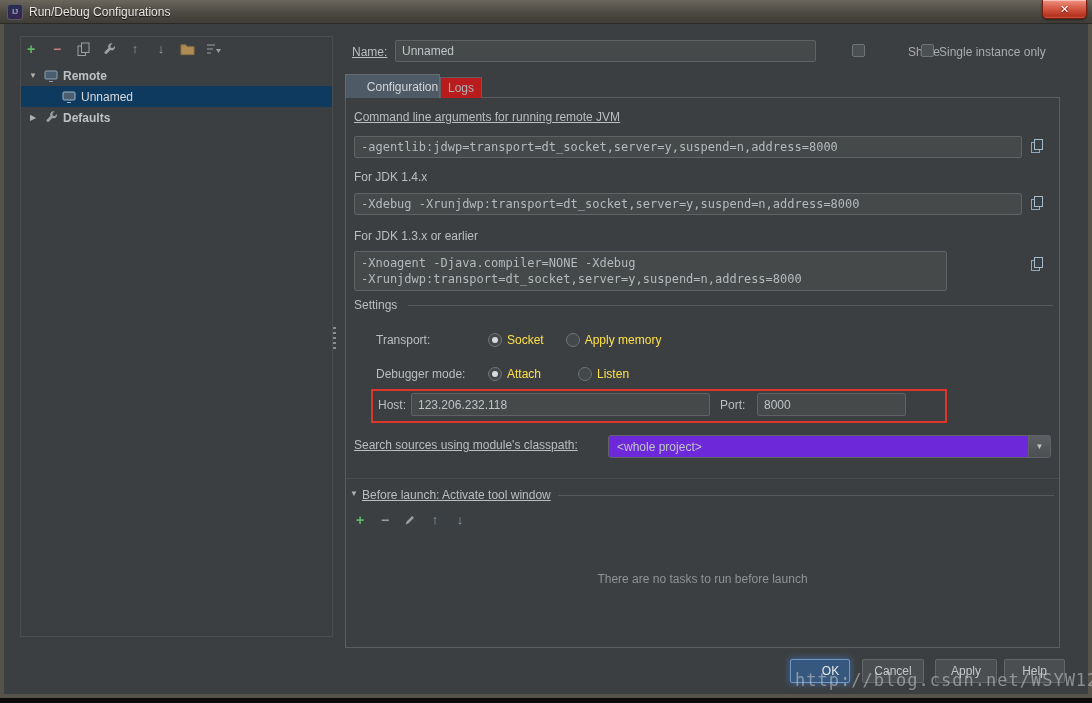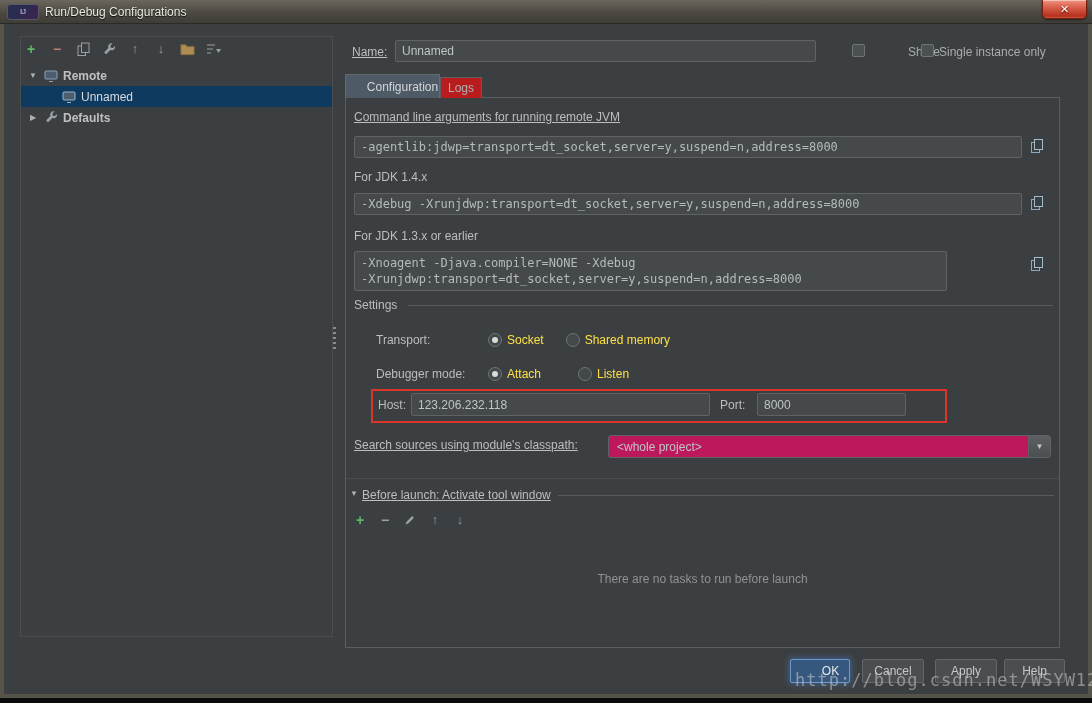--- a/index.html
+++ b/index.html
@@ -13,21 +13,21 @@
   .stage { position:absolute; inset:0; }
 
   
   .titlebar {
     position:absolute; left:0; top:0; width:1092px; height:24px;
     background:linear-gradient(#6b675d,#4c4942 55%,#3f3d37);
     border-bottom:1px solid #2c2a26;
     display:flex; align-items:center; gap:6px; padding-left:7px;
   }
   .app-icon {
-    width:32px; height:16px; border-radius:3px; background:#14151a;
+    width:16px; height:16px; border-radius:3px; background:#14151a;
     border:1px solid #5a5a66; color:#cfd4ff; font-size:8px; font-weight:normal;
     display:flex; align-items:center; justify-content:center;
     background:linear-gradient(135deg,#23304f,#3c2450);
   }
   .title-text { color:#e9e7e1; text-shadow:0 1px 1px rgba(0,0,0,.8); font-size:12px; }
   .close-btn {
     position:absolute; top:0; right:5px; width:45px; height:19px;
     background:linear-gradient(#f09384,#d9604c 40%,#b5301c 90%,#cc5a42);
     border:1px solid #771d10; border-top:none; border-radius:0 0 5px 5px;
     color:#fff; font-size:11px; display:flex; align-items:center; justify-content:center;
@@ -131,21 +131,21 @@
   .host-row .fl { color:#bbbdbf; }
   .host-row input { position:static; height:23px; }
 
   .annotation-box {
     position:absolute; left:25px; top:291px; width:576px; height:34px;
     border:2px solid #de352b; pointer-events:none; z-index:6;
   }
 
   .combo {
     position:absolute; left:262px; top:337px; width:443px; height:23px;
-    background:#be185d; border:1px solid #5f6365; border-radius:3px;
+    background:#6d28d9; border:1px solid #5f6365; border-radius:3px;
     display:flex; align-items:center; cursor:pointer;
   }
   .combo-value { flex:1; padding:0 8px; color:#c0c4c7; }
   .combo-arrow {
     width:22px; height:100%; border-left:1px solid #5f6365; border-radius:0 2px 2px 0;
     background:linear-gradient(#5c6062,#4b4f51);
     display:flex; align-items:center; justify-content:center;
     color:#c3c6c8; font-size:8px;
   }
 
@@ -299,21 +299,21 @@
 
       <span class="lbl" style="left:8px;top:200px;">Settings</span>
       <div class="sep-line" style="left:62px;right:6px;top:207px;"></div>
 
       <div class="set-row" style="left:30px;top:234px;">
         <span class="set-label">Transport:</span>
         <span class="radio selected"></span>
         <span class="radio-label">Socket</span>
         <span class="radio-gap"></span>
         <span class="radio"></span>
-        <span class="radio-label">Shared memory</span>
+        <span class="radio-label">Apply memory</span>
       </div>
 
       <div class="set-row" style="left:30px;top:268px;">
         <span class="set-label">Debugger mode:</span>
         <span class="radio selected"></span>
         <span class="radio-label">Attach</span>
         <span class="radio-gap" style="width:37px;"></span>
         <span class="radio"></span>
         <span class="radio-label">Listen</span>
       </div>

